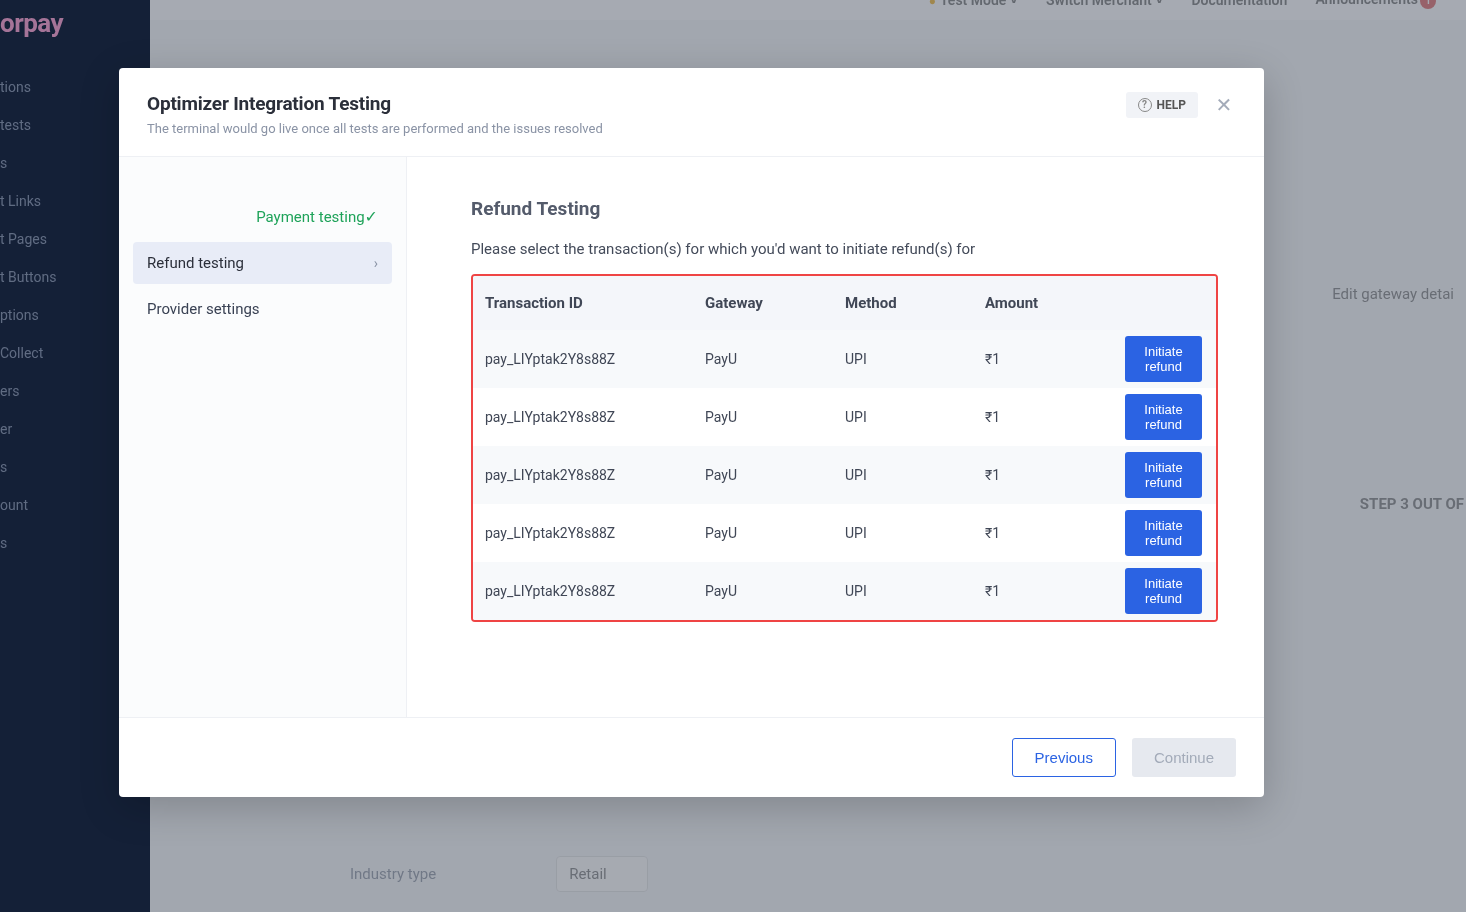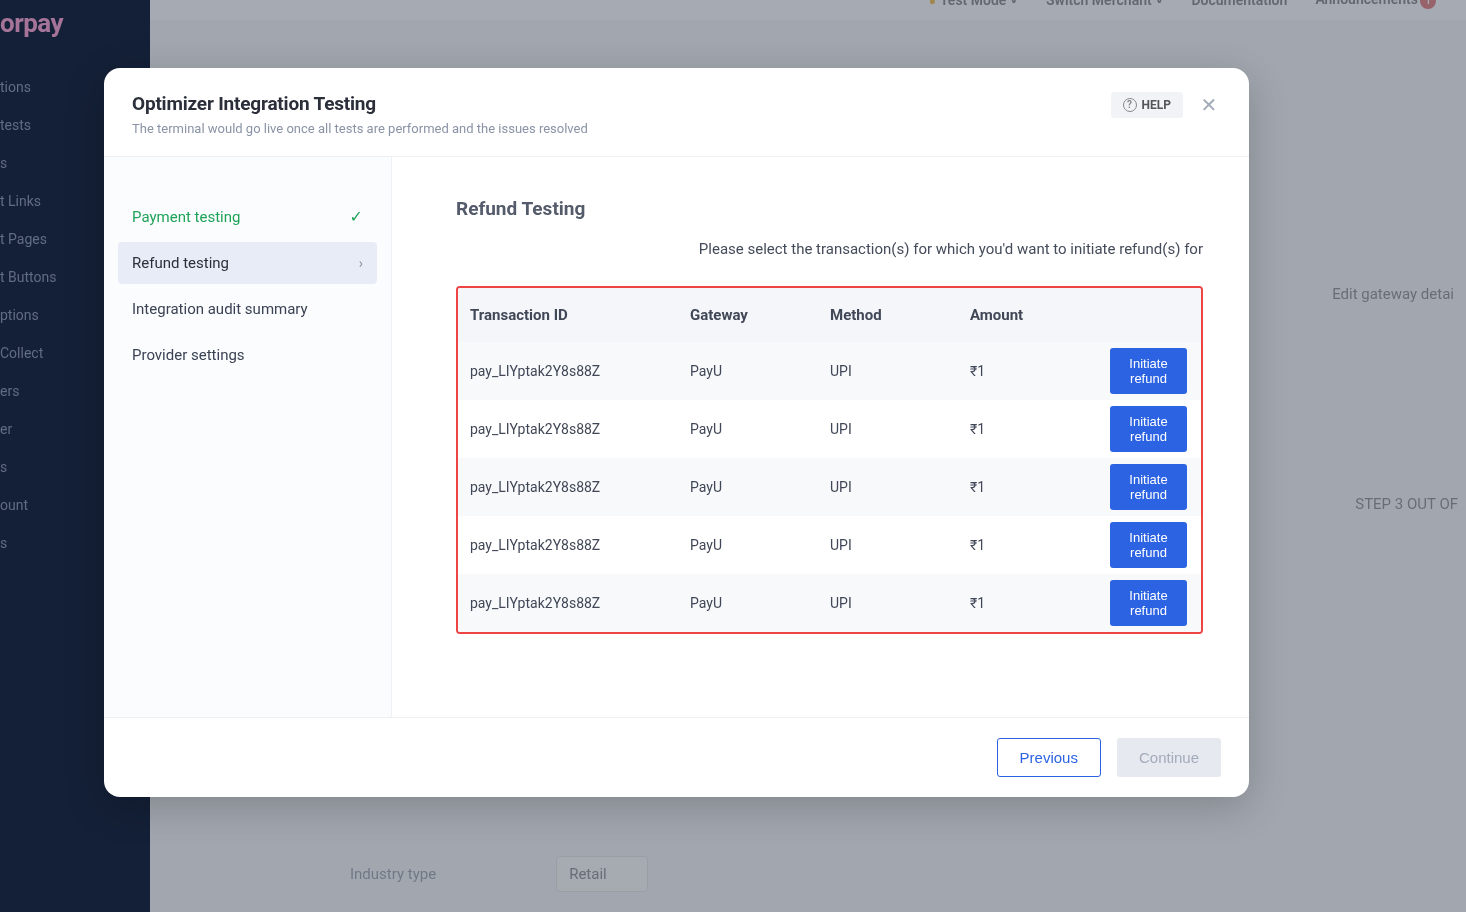--- a/index.html
+++ b/index.html
@@ -68,46 +68,46 @@
     text-align:center; line-height:16px; vertical-align: middle; margin-left:2px;
   }
   .right-panel-hint {
     position: absolute;
     top: 285px; right: 12px;
     color: #555; font-size: 15px;
     opacity: 0.55;
   }
   .step-hint {
     position: absolute;
-    top: 495px; right: 8px;
-    color: #555; font-size: 15px; font-weight:400;
+    top: 495px; right: 2px;
+    color: #555; font-size: 15px; font-weight:700;
     opacity: 0.55;
   }
   .industry-hint {
     position: absolute; bottom: 20px; left: 200px;
     display:flex; gap: 120px; align-items: center;
     color: #6a7486; font-size: 15px; opacity:0.55;
   }
   .industry-sel {
     border:1px solid #ddd; padding:8px 40px 8px 12px; border-radius:4px;
     background:#fff; color:#555; position: relative;
   }
 
   
   .dim {
     position:absolute; inset:0; background: rgba(10,20,40,0.35);
   }
 
   
   .modal {
     position: absolute;
-    top: 68px; left: 104px;
+    top: 68px; left: 119px;
     width: 1145px;
     background: #fff;
-    border-radius: 16px;
+    border-radius: 4px;
     box-shadow: 0 10px 40px rgba(0,0,0,0.2);
     display: flex;
     flex-direction: column;
     overflow: hidden;
   }
   .modal-header {
     padding: 24px 28px 20px 28px;
     display: flex;
     justify-content: space-between;
     align-items: flex-start;
@@ -162,37 +162,37 @@
     padding: 12px 14px;
     font-size: 15px;
     color: #3a4254;
     border-radius: 4px;
     display: flex;
     justify-content: space-between;
     align-items: center;
     cursor: pointer;
     margin-bottom: 4px;
   }
-  .nav-item.done { color: #1fa35a; }
+  .nav-item.done { color: #1fa35a; justify-content: flex-end; }
   .nav-item.active { background: #e8ecf7; color: #2b2f3a; font-weight:400; }
   .check { color: #1fa35a; font-size: 16px; }
   .chev { color: #8a93a5; font-size: 14px;}
 
   .content {
     flex: 1;
     padding: 40px 46px 30px 64px;
   }
   .content h2 {
     font-size: 19px;
     color: #545b6b;
     font-weight: 700;
     margin-bottom: 20px;
   }
   .content p.desc {
-    color: #444b5a; font-size: 15px; margin-bottom: 28px; text-align: right;
+    color: #444b5a; font-size: 15px; margin-bottom: 16px;
   }
 
   .tbl {
     width: 747px;
     border: 2px solid #ef4444;
     border-radius: 4px;
     overflow: hidden;
     font-size: 14px;
   }
   .tbl-head, .tbl-row {
@@ -314,23 +314,20 @@
     <div class="left-nav" id="left-nav">
         <div class="nav-item done">
           <span>Payment testing</span>
           <span class="check">✓</span>
         </div>
         <div class="nav-item active">
           <span>Refund testing</span>
           <span class="chev">›</span>
         </div>
         <div class="nav-item ">
-          <span>Integration audit summary</span>
-        </div>
-        <div class="nav-item ">
           <span>Provider settings</span>
         </div>
       </div>
     <div class="content">
       <h2>Refund Testing</h2>
       <p class="desc">Please select the transaction(s) for which you'd want to initiate refund(s) for</p>
 
       <div class="tbl">
         <div class="tbl-head">
           <div>Transaction ID</div>

